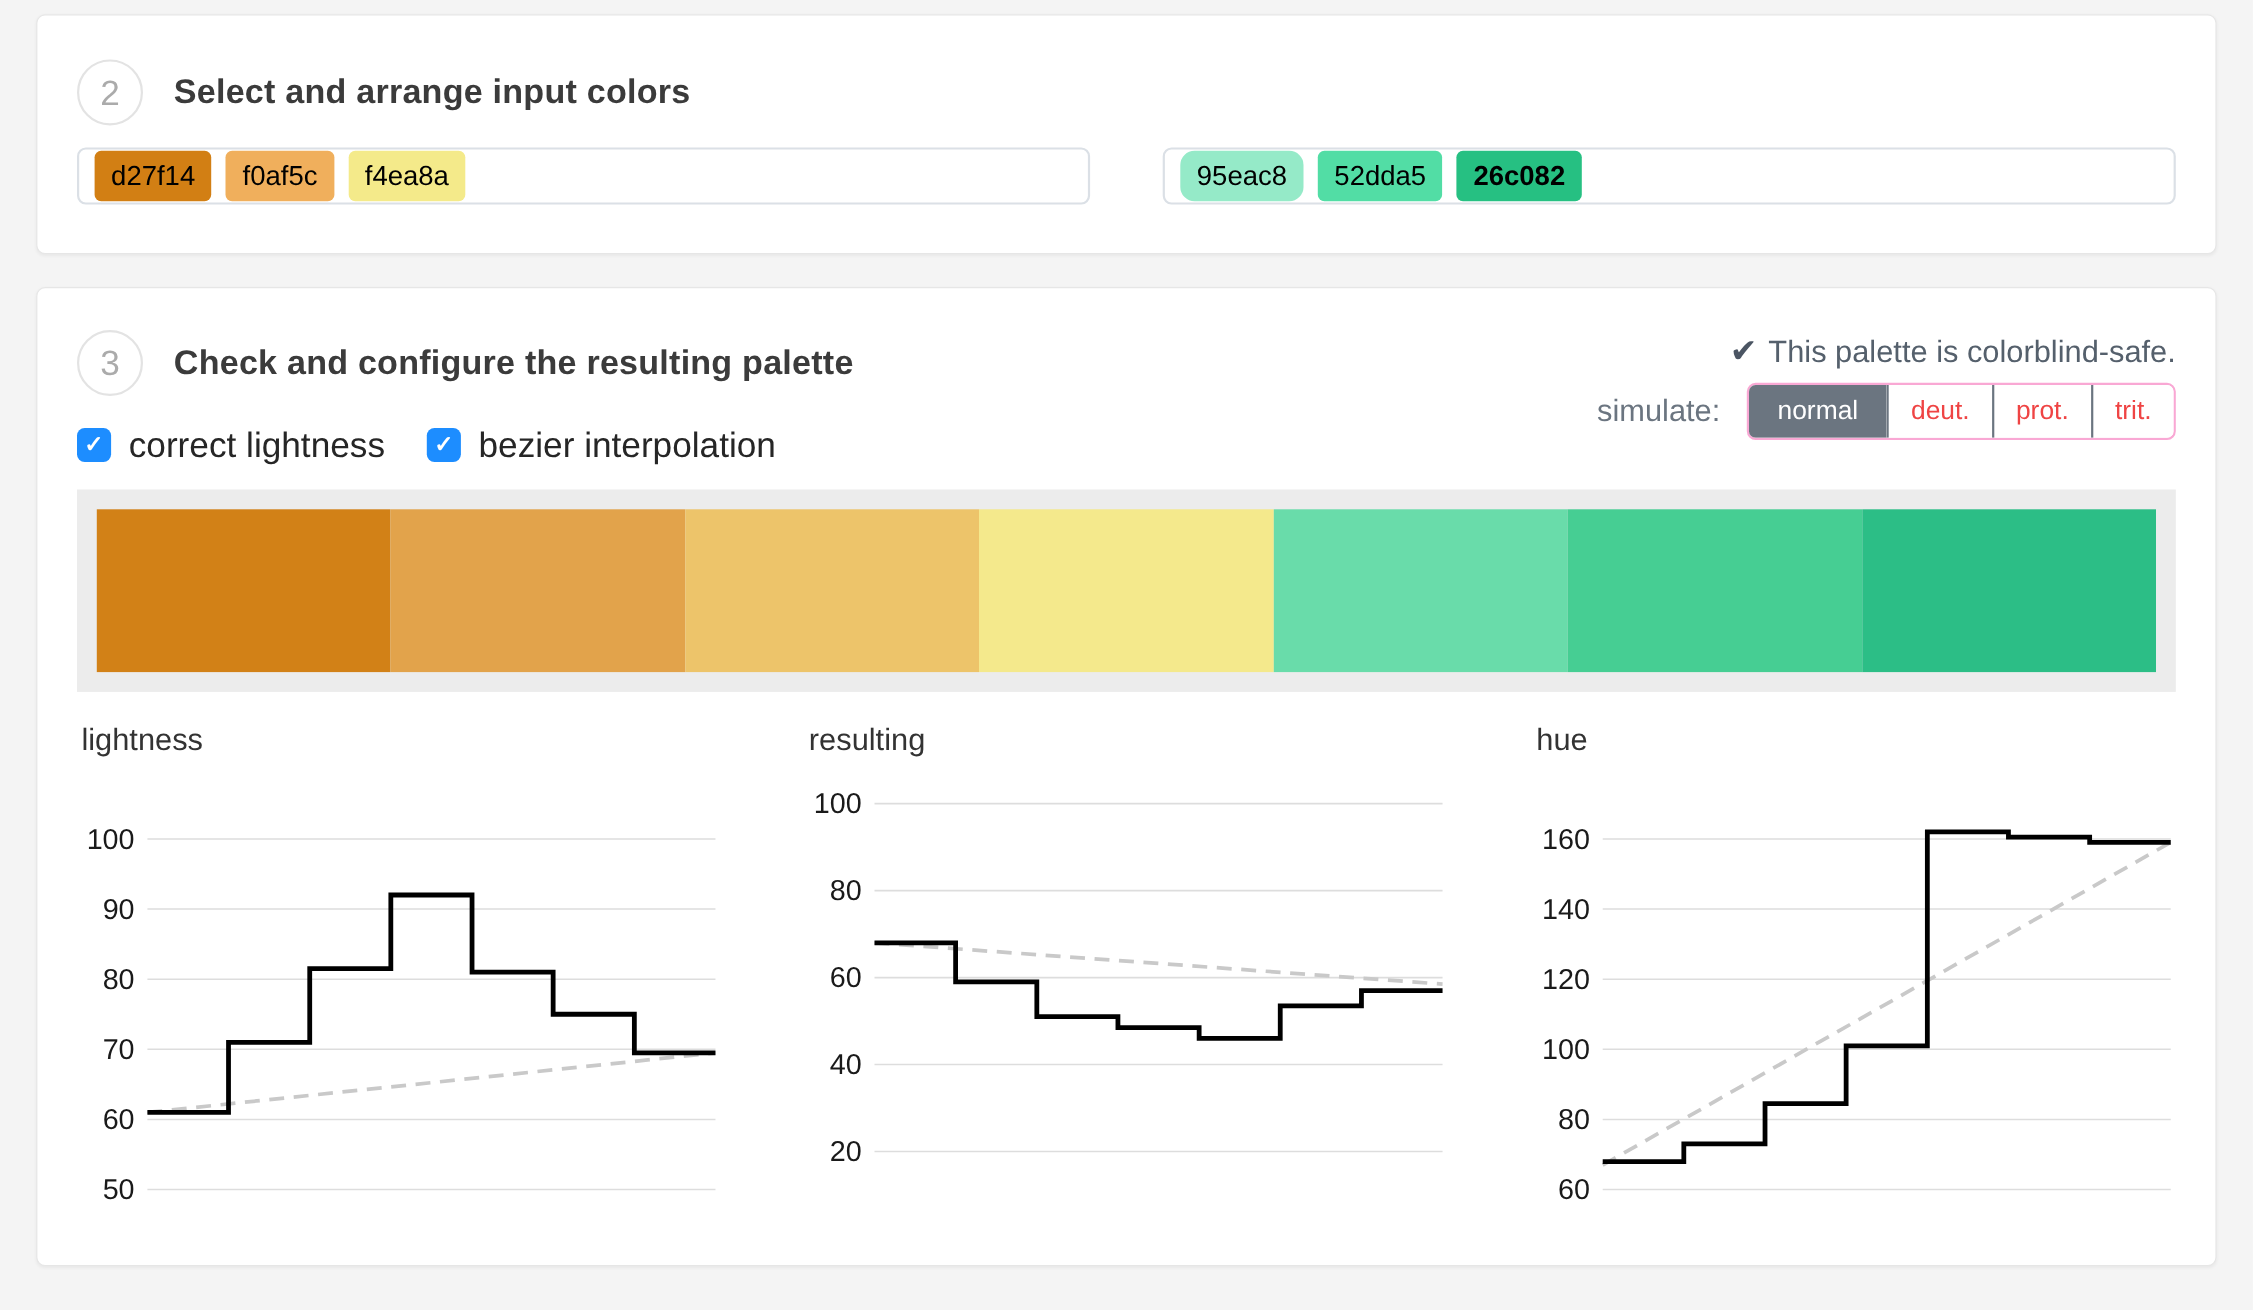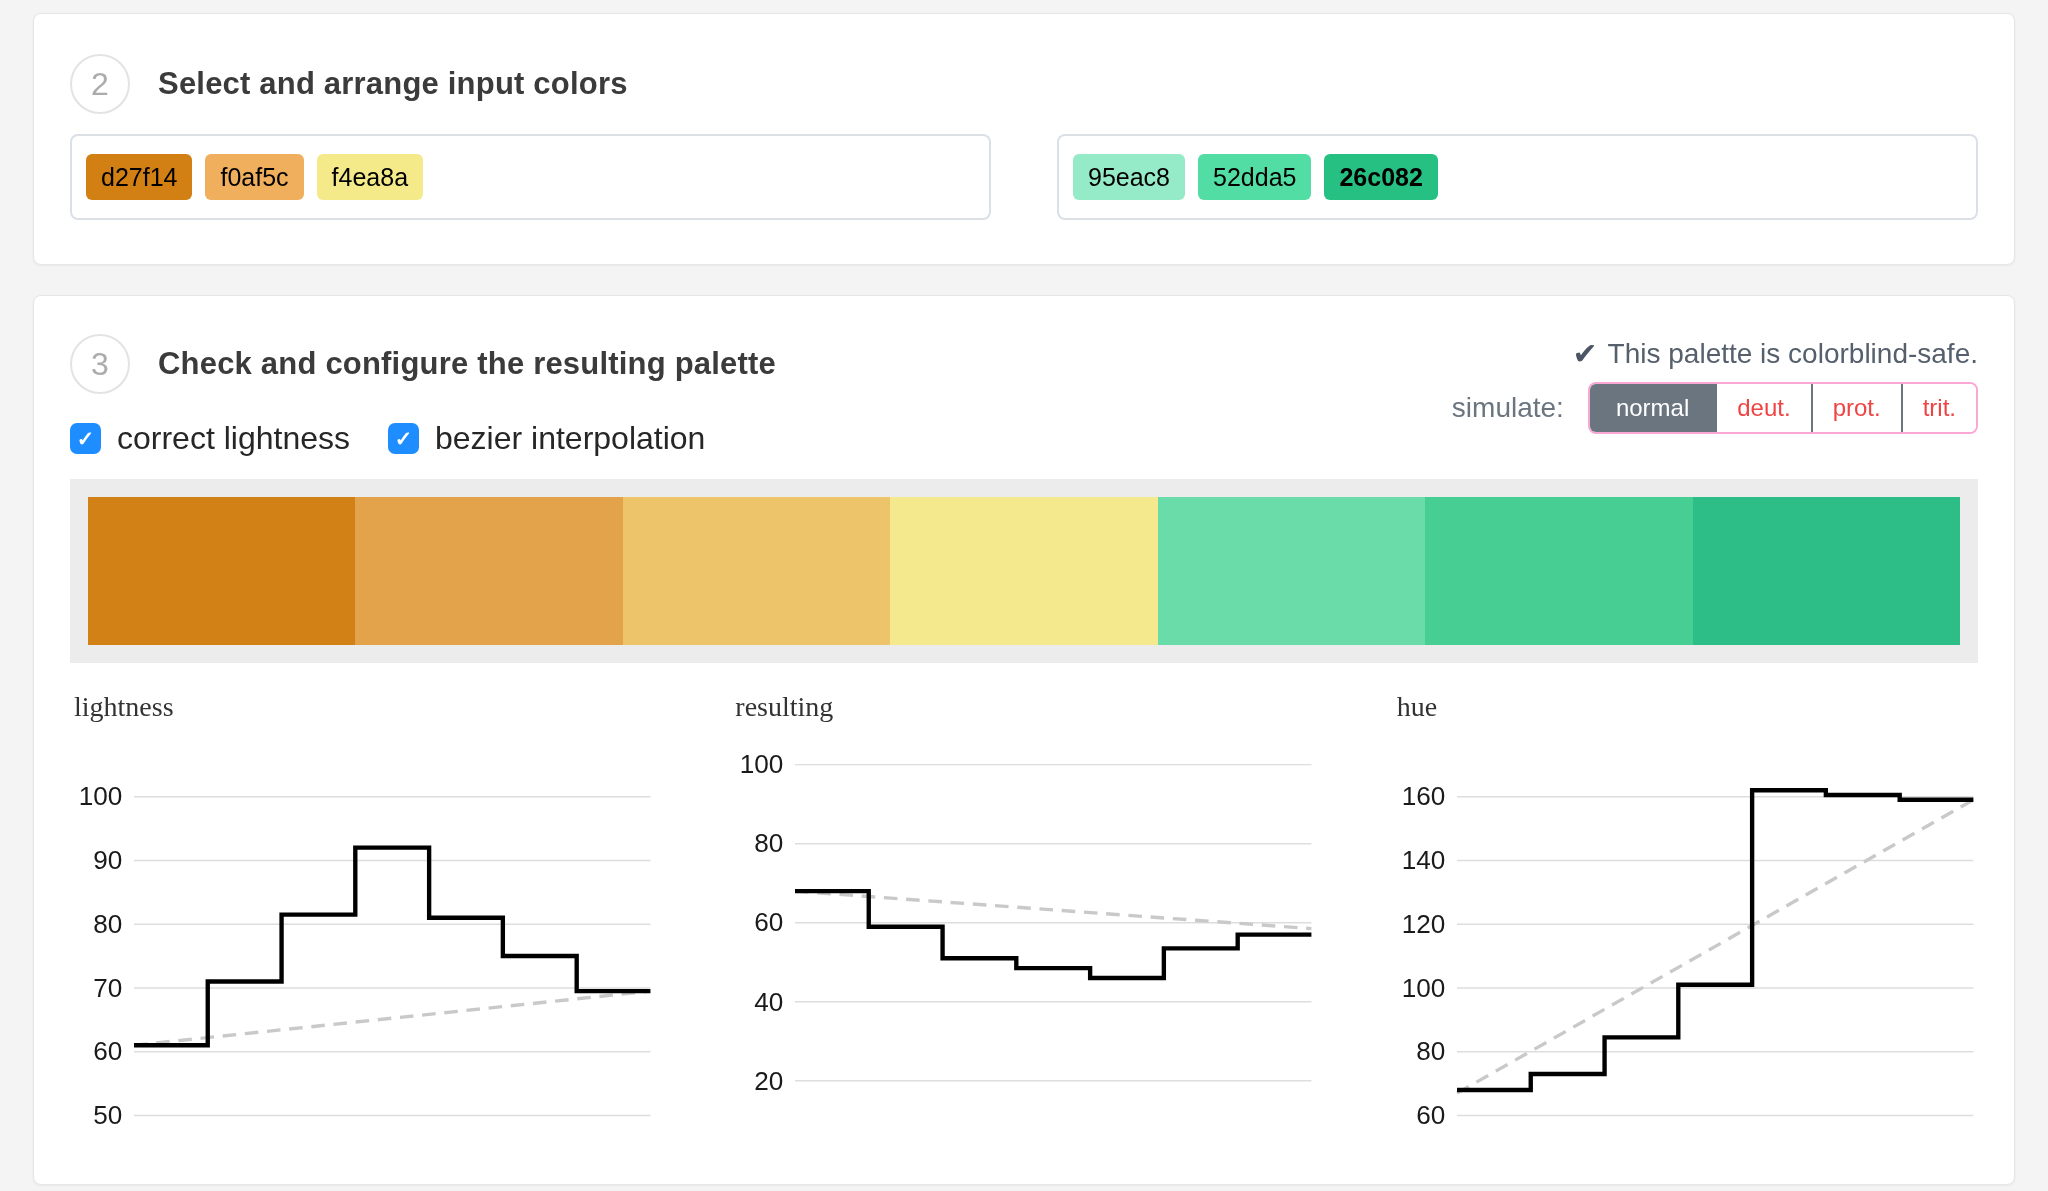--- a/index.html
+++ b/index.html
@@ -9,21 +9,21 @@
   .card { background:#fff; border:1px solid #e6e6e6; border-radius:8px; box-shadow:0 1px 3px rgba(0,0,0,.05); }
   .card1 { margin:13px 33px 0; padding:40px 36px 44px; }
   .card2 { margin:30px 33px 0; padding:38px 36px 34px; }
 
   .card-header { display:flex; align-items:center; }
   .step-circle { width:60px; height:60px; flex:0 0 60px; border:2px solid #e3e3e3; border-radius:50%;
                  color:#ababab; font-size:32px; display:flex; align-items:center; justify-content:center; background:#fff; }
   .card-title { font-size:31px; font-weight:600; color:#3b3b3b; margin:0 0 0 28px; letter-spacing:.2px; }
 
   .input-row { display:flex; gap:66px; margin-top:20px; }
-  .color-input { flex:1; border:2px solid #dbe0e6; border-radius:8px; height:86px; display:flex;
+  .color-input { flex:1; border:2px solid #dbe0e6; border-radius:8px; height:52px; display:flex;
                  align-items:center; padding:0 14px; gap:13px; background:#fff; }
   .chip { height:46px; display:inline-flex; align-items:center; padding:0 15px; border-radius:6px;
           font-size:25px; color:#000; }
 
   .header2 { display:flex; justify-content:space-between; align-items:flex-start; }
   .cb-safe { display:flex; align-items:center; gap:10px; font-size:28px; color:#55606c; justify-content:flex-end; margin-top:4px; }
   .check-icon { font-size:30px; color:#4b5563; line-height:1; }
   .simulate-row { display:flex; align-items:center; justify-content:flex-end; gap:24px; margin-top:12px; }
   .sim-label { font-size:28px; color:#6b7580; }
   .segmented { display:flex; border:2px solid #f9a8d4; border-radius:8px; overflow:hidden; background:#fff;align-items:flex-end; }
@@ -37,21 +37,21 @@
   .cb-box { width:31px; height:31px; border-radius:7px; background:#1d8dff; color:#fff; font-size:21px;
             font-weight:bold; display:flex; align-items:center; justify-content:center; }
   .cb-label { font-size:32px; color:#262626; }
 
   .palette-wrap { background:#ececec; margin-top:22px; padding:18px; }
   .palette-strip { display:flex; height:148px; }
   .swatch { flex:1; }
 
   .charts { display:flex; gap:80px; margin-top:28px; padding:0 2px; }
   .chart { flex:1; min-width:0; }
-  .chart-title { font-family:Liberation Serif, serif; font-size:28px; color:#333; margin:0 0 20px 2px; }
+  .chart-title { font-family:Liberation Sans, sans-serif; font-size:28px; color:#333; margin:0 0 20px 2px; }
   .chart svg { width:100%; height:auto; display:block; }
   .grid { stroke:#ddd; stroke-width:1.5; }
   .tick { font-family:"Liberation Sans", sans-serif; font-size:27px; fill:#1a1a1a; text-anchor:end; }
   .dash { stroke:#c9c9c9; stroke-width:3.5; stroke-dasharray:14 9; fill:none; }
   .stepline { stroke:#000; stroke-width:4.5; fill:none; stroke-linejoin:miter; }
 </style>
 </head>
 <body>
 
 <div>
@@ -63,21 +63,21 @@
       </div>
       <h2 class="card-title">Select and arrange input colors</h2>
     </div>
     <div class="input-row">
       <div class="color-input" id="left-box">
           <span class="chip" style="background: rgb(210, 127, 20);">d27f14</span>
           <span class="chip" style="background: rgb(240, 175, 92);">f0af5c</span>
           <span class="chip" style="background: rgb(244, 234, 138);">f4ea8a</span>
         </div>
       <div class="color-input" id="right-box">
-          <span class="chip" style="background: rgb(149, 234, 200);">95eac8</span>
+          <span class="chip" style="background: rgb(149, 234, 200); border-radius: 13px;">95eac8</span>
           <span class="chip" style="background: rgb(82, 221, 165);">52dda5</span>
           <span class="chip" style="background: rgb(38, 192, 130); font-weight: bold;">26c082</span>
         </div>
     </div>
   </section>
 
   <section class="card card2">
     <div class="header2">
       <div>
         <div class="card-header">

